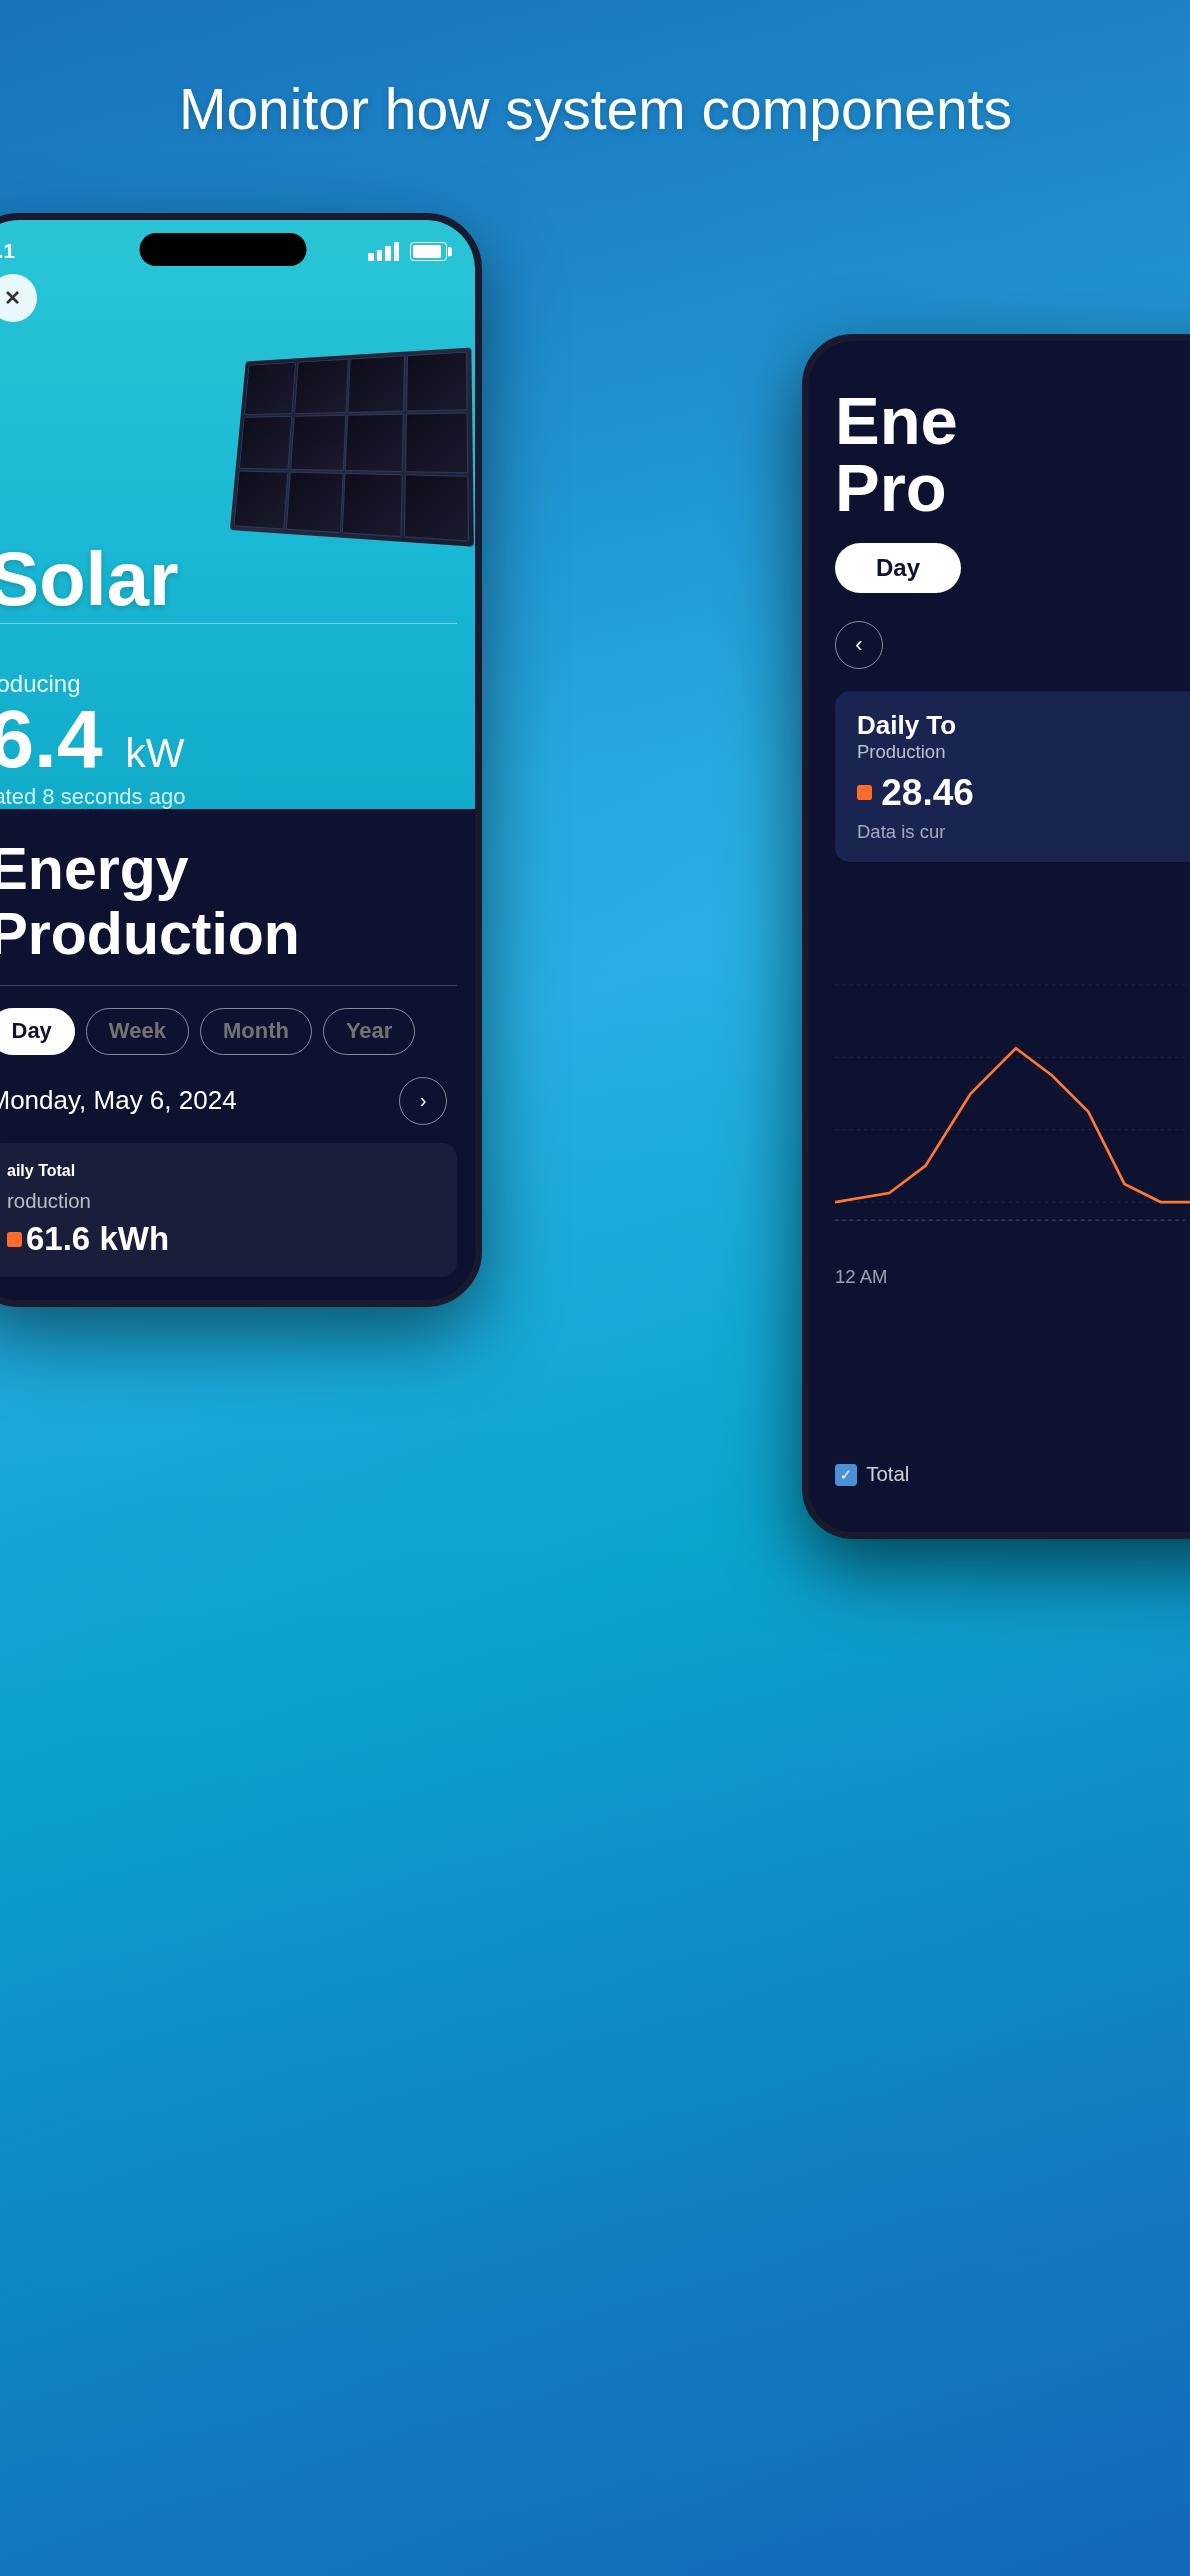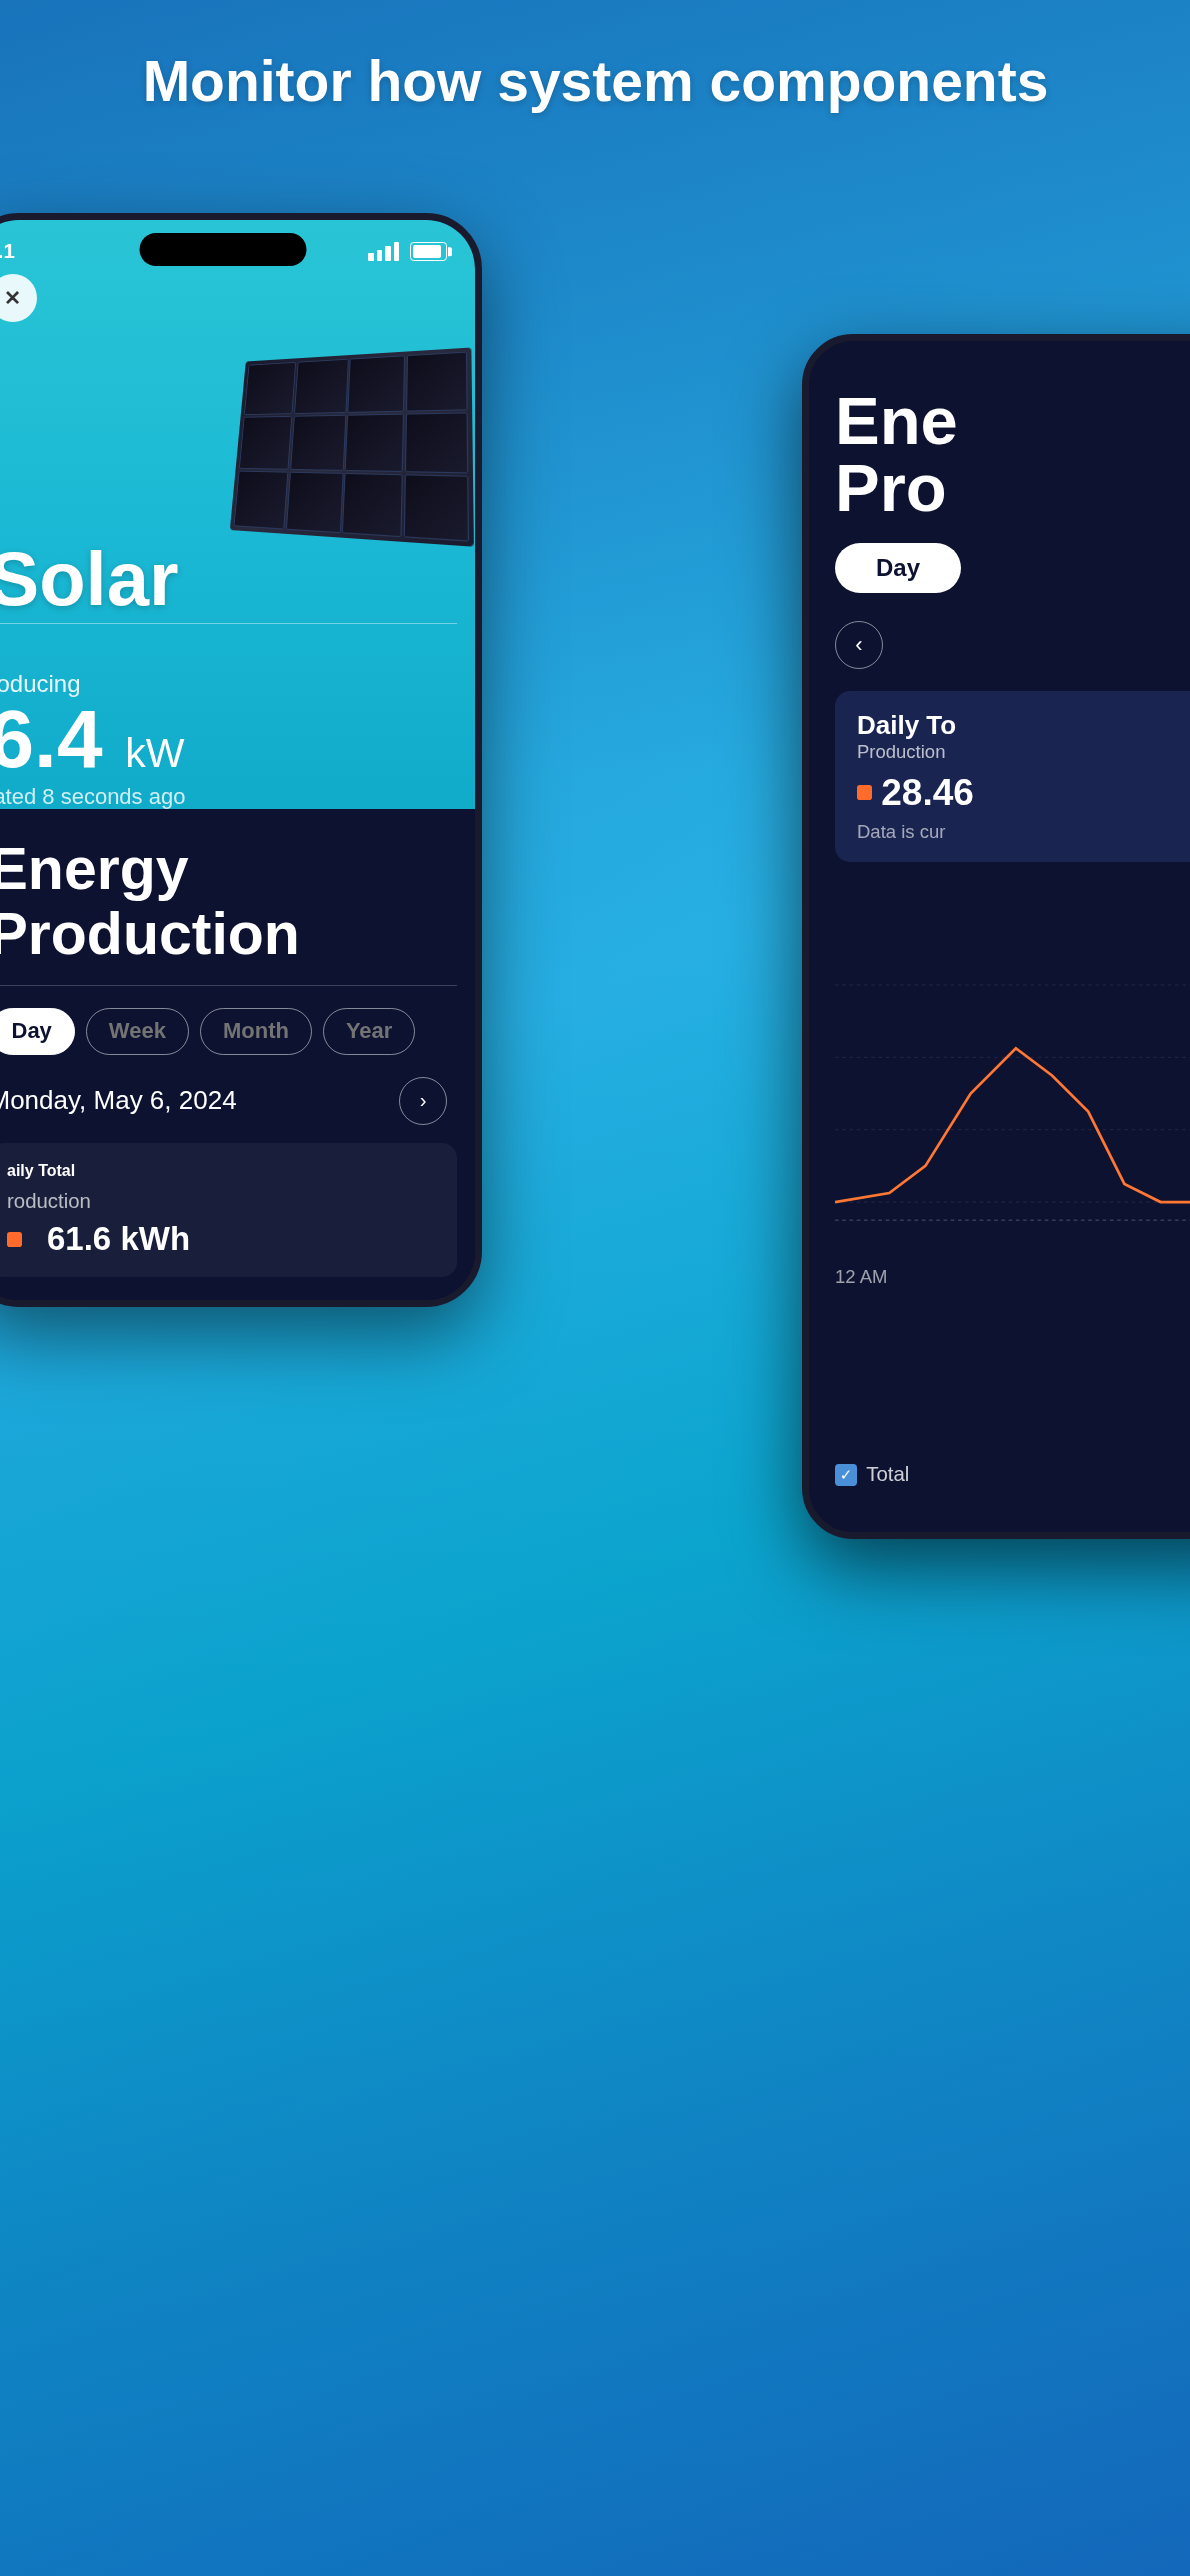--- a/index.html
+++ b/index.html
@@ -18,23 +18,24 @@
       top: 28px;
       left: 0;
       right: 0;
       text-align: center;
       z-index: 10;
       padding: 18.5px 56px;
     }
     .header-text h1 {
       color: white;
       font-size: 57px;
-      font-weight: 700;
+      font-weight: 400;
       line-height: 1.2;
       text-shadow: 0 1.9px 7.4px rgba(0,0,0,0.2);
+      margin-top: 28px;
     }
 
     
     .phone-left {
       position: absolute;
       top: 213px;
       left: -37px;
       width: 519px;
       height: 1094px;
       background: #0d1230;
@@ -331,21 +332,21 @@
       margin-top: 10px;
     }
 
     .production-value {
       color: white;
       font-size: 33px;
       font-weight: 700;
       margin-top: 7.4px;
       display: flex;
       align-items: center;
-      gap: 25px;
+      gap: 4px;
     }
 
     .orange-dot {
       width: 15px;
       height: 15px;
       background: #ff6b2b;
       border-radius: 2.8px;
       display: inline-block;
     }
 

